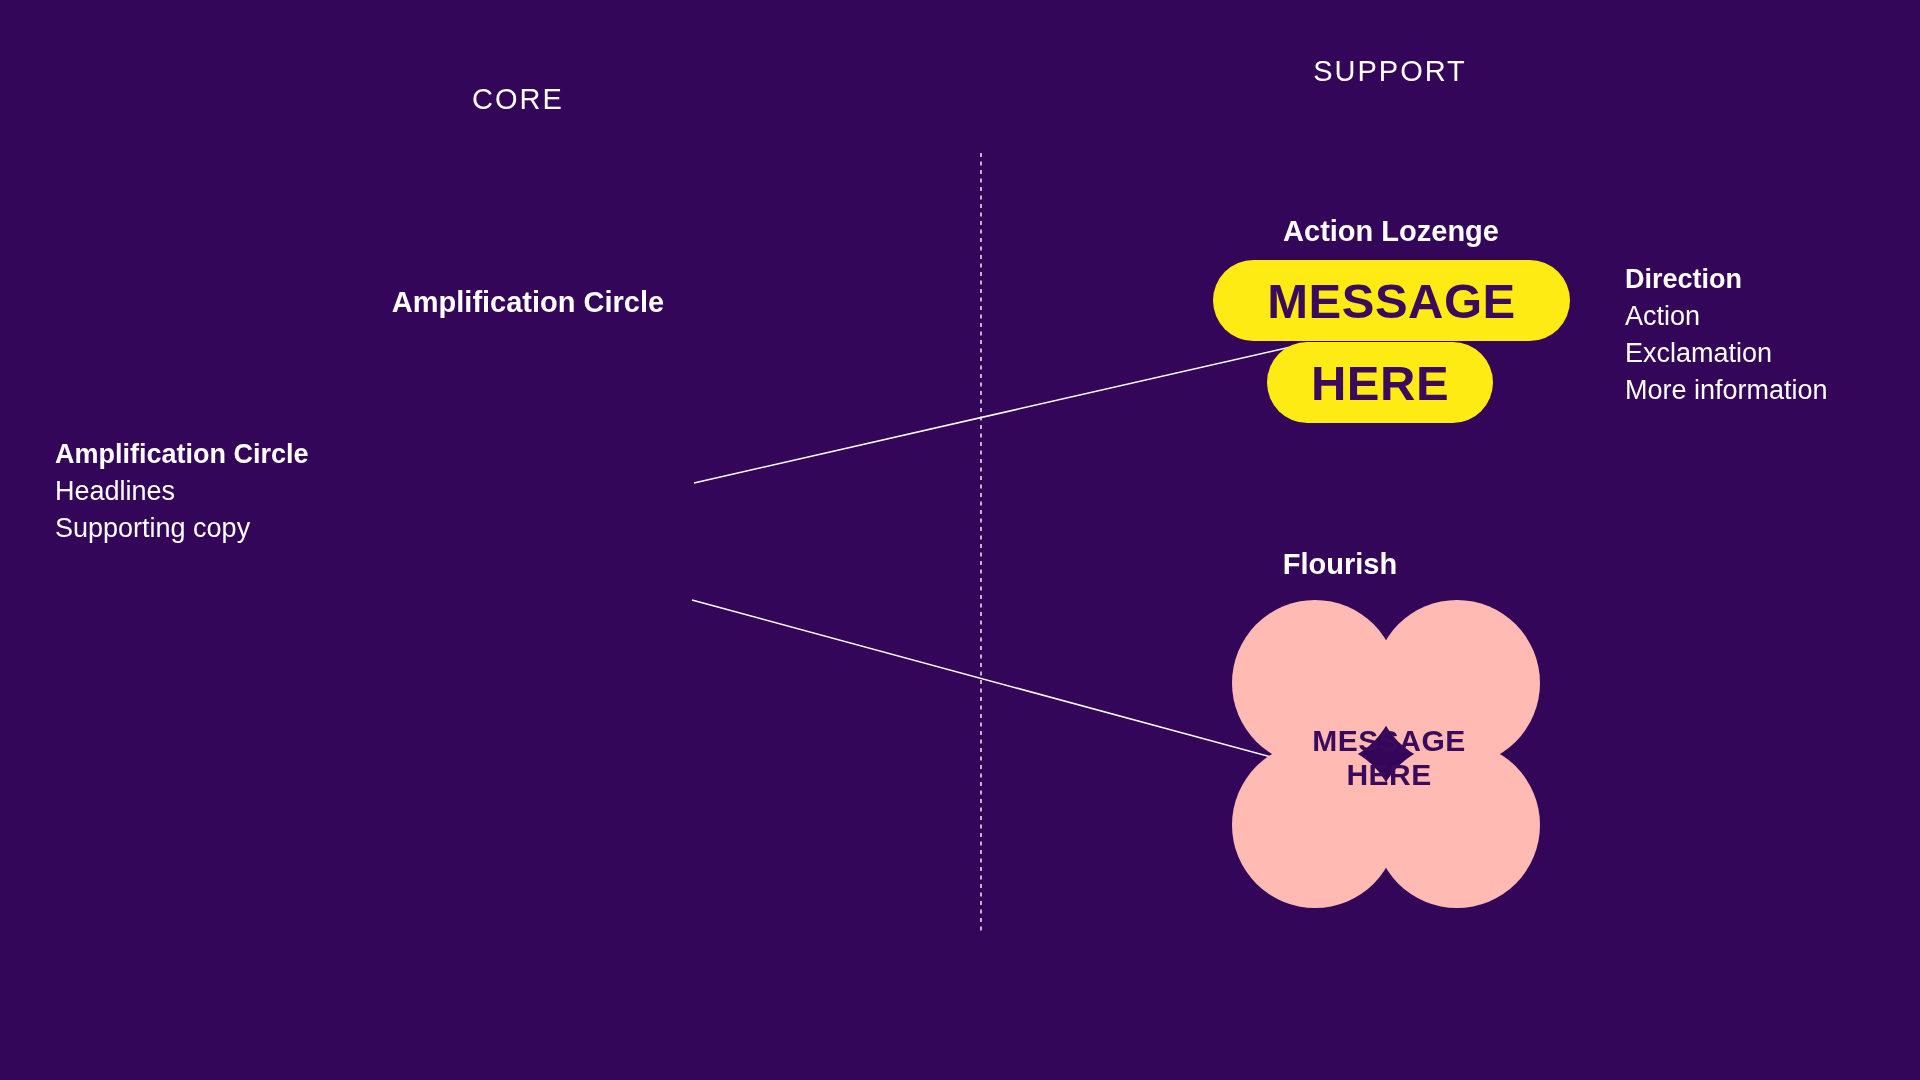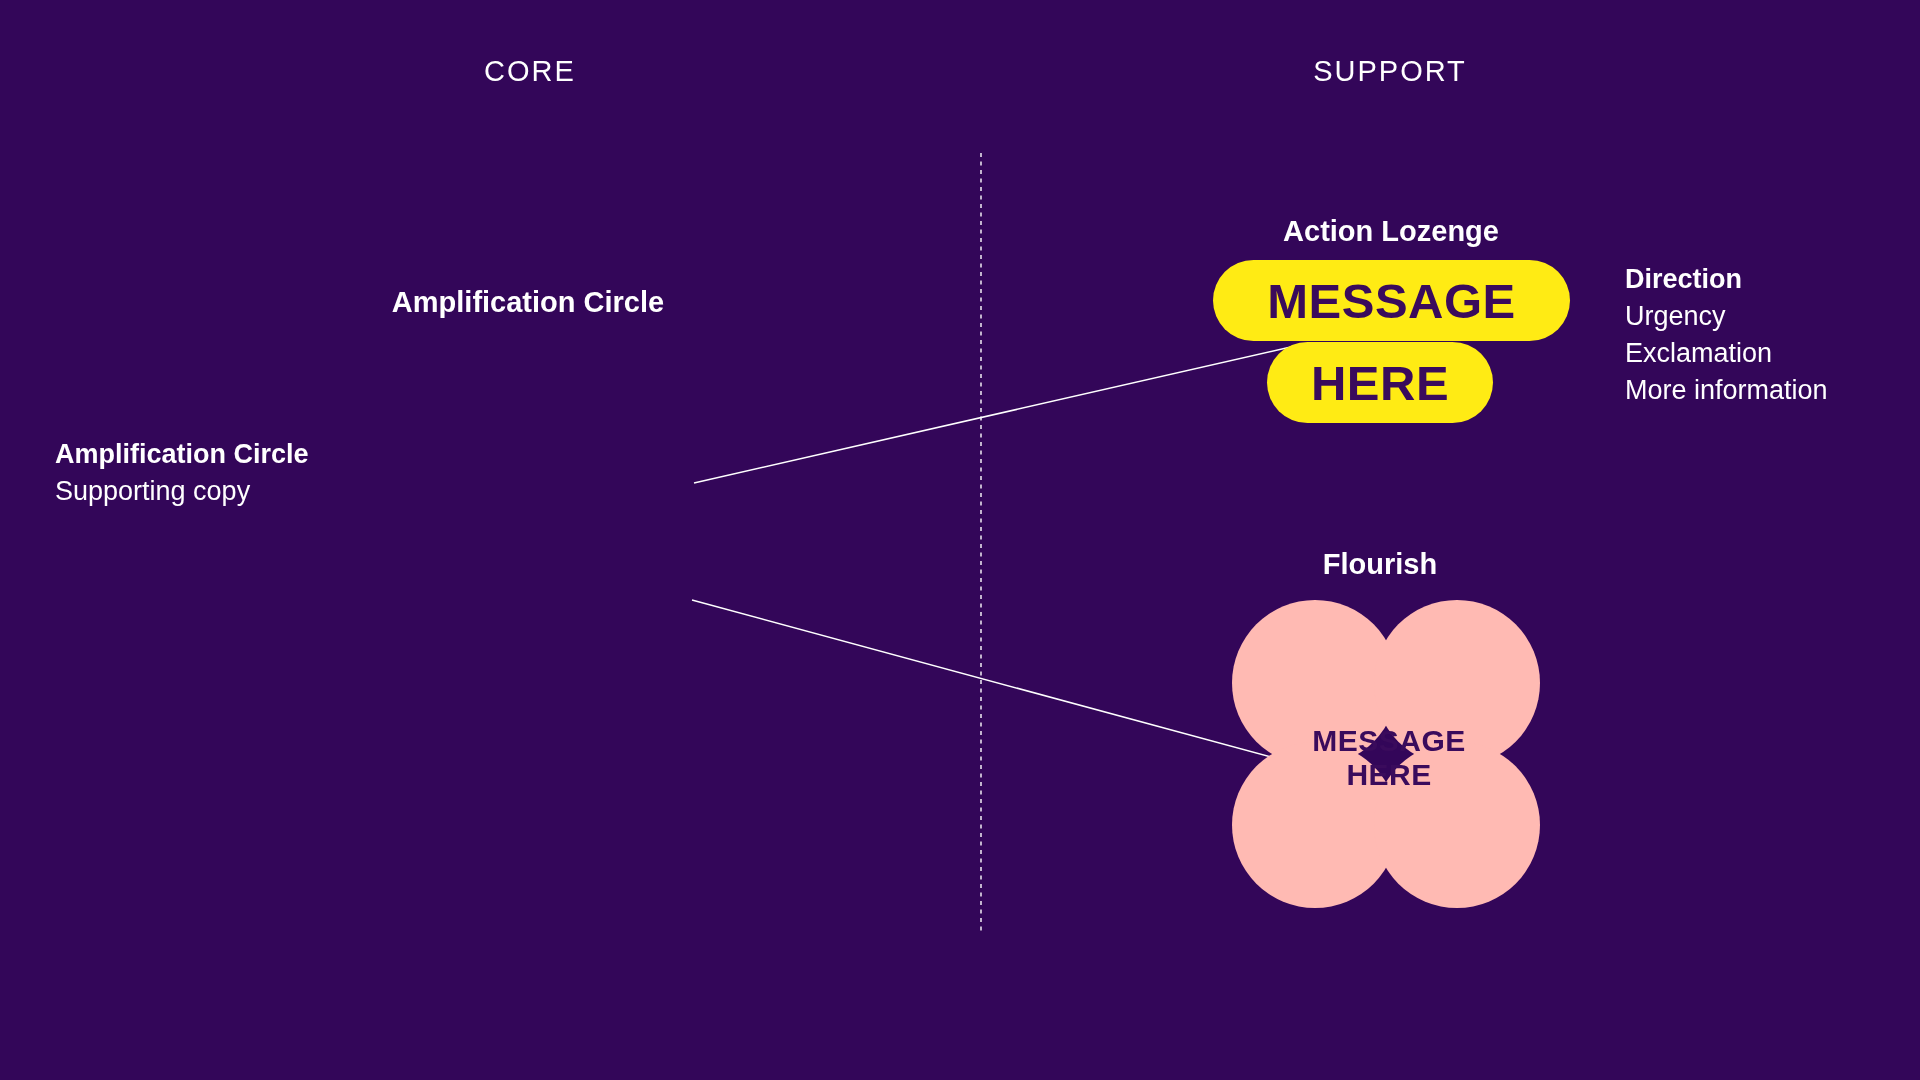--- a/index.html
+++ b/index.html
@@ -68,49 +68,50 @@
 <body>
 
 <div class="canvas">
 
   <svg class="lines" width="1920" height="1080" viewBox="0 0 1920 1080">
     <line x1="981" y1="153" x2="981" y2="932" stroke-width="1.4" stroke-dasharray="4 4.5"></line>
     <line x1="694" y1="483" x2="1295" y2="346" stroke-width="1.5"></line>
     <line x1="692" y1="600" x2="1282" y2="760" stroke-width="1.5"></line>
   </svg>
 
-  <div class="col-label" style="left:530px;">CORE</div>
+  <div class="col-label" style="left:518px;margin-top:28px;">CORE</div>
 
   <div class="col-label" style="left:1390px;">SUPPORT</div>
 
   <div class="section-title" style="left:528px;top:286px;">Amplification Circle</div>
 
 
   <div class="legend legend-left">
     <div class="legend-title">Amplification Circle</div>
+    <div class="legend-item">Headlines</div>
     <div class="legend-item">Supporting copy</div>
   </div>
 
   <div class="section-title" style="left:1391px;top:191px;margin-top:24px;">Action Lozenge</div>
 
   <div class="pill pill-message">
     <span>MESSAGE</span>
   </div>
   <div class="pill pill-here">
     <span>HERE</span>
   </div>
 
   <div class="legend legend-direction">
     <div class="legend-title">Direction</div>
-    <div class="legend-item">Urgency</div>
+    <div class="legend-item">Action</div>
     <div class="legend-item">Exclamation</div>
     <div class="legend-item">More information</div>
   </div>
 
-  <div class="section-title" style="left:1380px;top:548px;">Flourish</div>
+  <div class="section-title" style="left:1340px;top:548px;">Flourish</div>
 
   <div class="flourish">
     <div class="petal petal-tl"></div>
     <div class="petal petal-tr"></div>
     <div class="petal petal-bl"></div>
     <div class="petal petal-br"></div>
     <div class="flourish-text">
       <div>MESSAGE</div>
       <div>HERE</div>
     </div>

